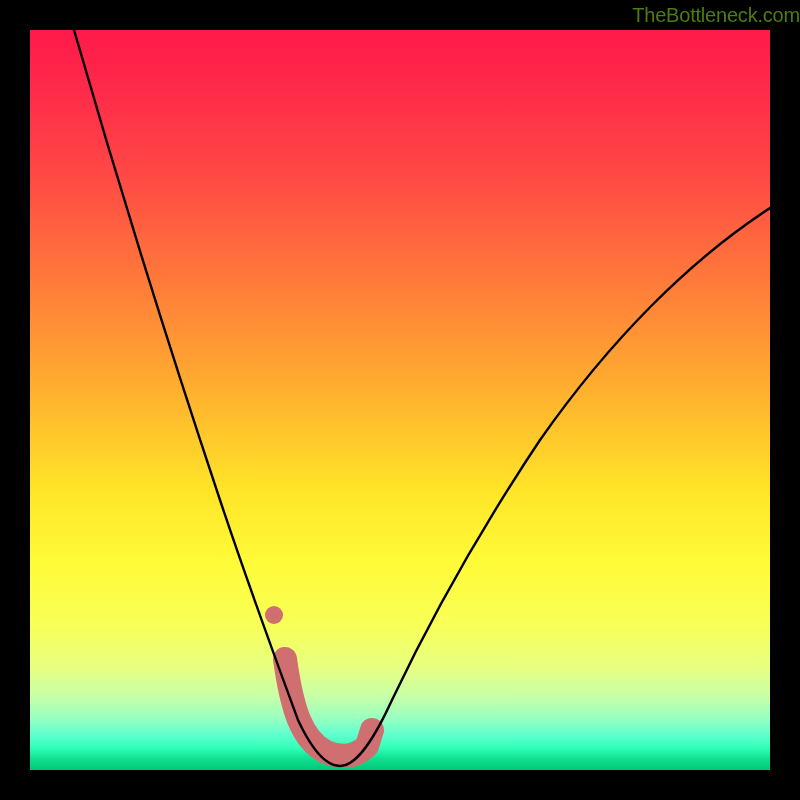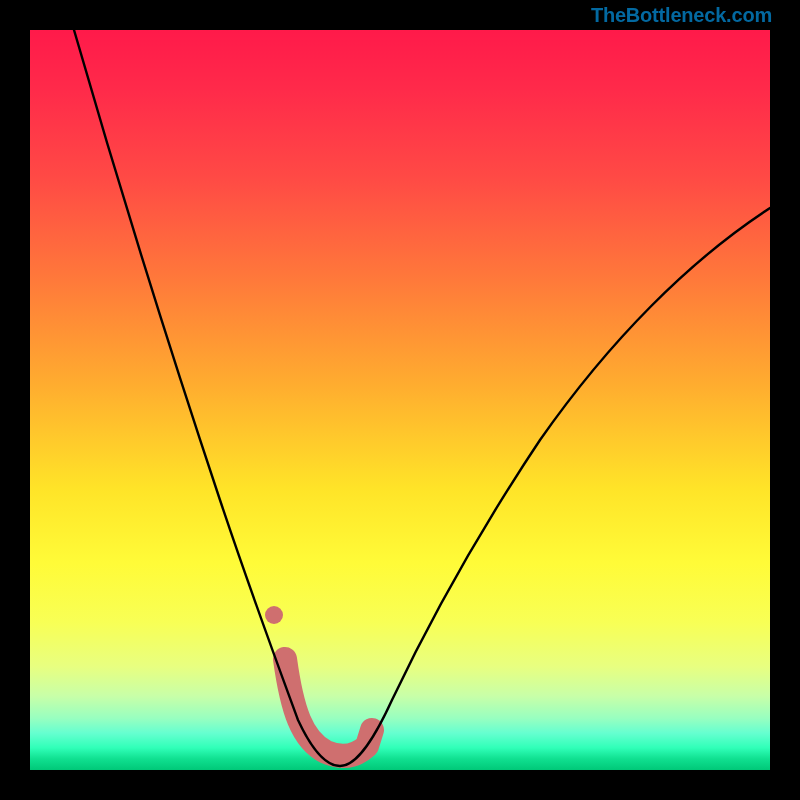--- a/index.html
+++ b/index.html
@@ -55,24 +55,24 @@
   .curve-svg {
     position: absolute;
     top: 0;
     left: 0;
     width: 100%;
     height: 100%;
   }
   .watermark {
     position: absolute;
     top: 4px;
-    right: 28px;
-    color: #0369a1;
+    right: 0;
+    color: #4d7c0f;
     font-size: 20px;
-    font-weight: 700;
+    font-weight: 400;
     letter-spacing: -0.2px;
   }
 </style>
 </head>
 <body>
 
 <div class="frame">
 
   <div class="watermark">TheBottleneck.com</div>
 

